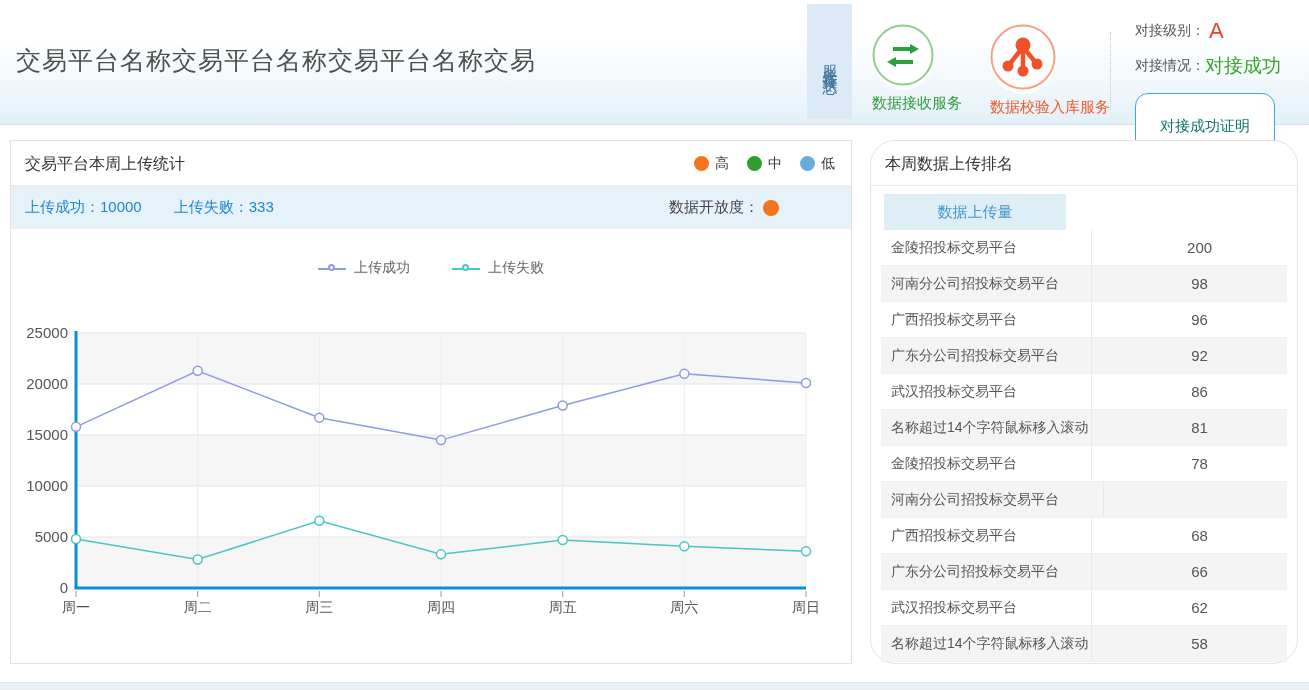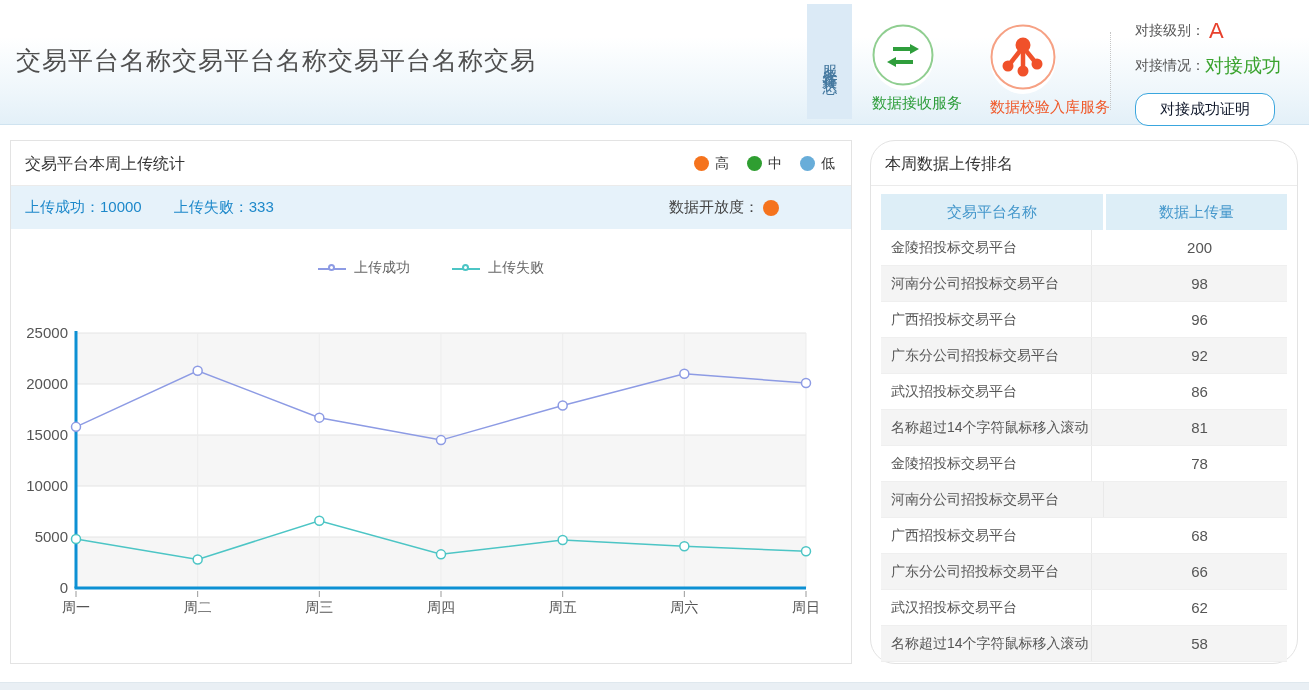--- a/index.html
+++ b/index.html
@@ -19,21 +19,21 @@
   .service-check { left:990px; width:130px; }
   .svc-circle { display:inline-block; border-radius:50%; background:#fff; }
   .svc-label { margin-top:4px; font-size:15px; }
   .svc-label.green { color:#2f9e3c; }
   .svc-label.orange { color:#f0592a; }
   .dot-divider { position:absolute; left:1110px; top:32px; height:78px; border-left:1px dotted #c6c6c6; }
   .info-block { position:absolute; left:1135px; top:18px; width:165px; }
   .info-line { font-size:14px; color:#555; margin-bottom:9px; display:flex; align-items:center; }
   .level-value { font-size:22px; color:#e8402c; margin-left:4px; }
   .status-value { font-size:19px; color:#3aa32e; }
-  .cert-button { display:inline-block; margin-top:5px; padding:6px 24px; font-size:15px; color:#0f172a;
+  .cert-button { display:inline-block; margin-top:5px; padding:23px 24px; font-size:15px; color:#0f766e;
     background:#fff; border:1px solid #3aa6de; border-radius:13px; cursor:pointer; }
 
   
   .card { position:absolute; background:#fff; border:1px solid #e3e3e3; }
   .card-left { left:10px; top:140px; width:842px; height:524px; }
   .card-right { left:870px; top:140px; width:428px; height:524px;border-radius:25px; }
   .card-head { height:45px; line-height:45px; padding:0 16px 0 14px; border-bottom:1px solid #ebebeb;
     font-size:16px; color:#333; display:flex; justify-content:space-between; align-items:center; }
 
   
@@ -223,21 +223,20 @@
         <circle cx="795" cy="248.28" r="4.5" fill="#fff" stroke="#4cc5c5" stroke-width="1.5"></circle>
       </svg>
   </div>
 
   <div class="card card-right">
     <div class="card-head">
       <span>本周数据上传排名</span>
     </div>
     <div class="tbl">
       <div class="tbl-head">
-        <div class="th th-name">交易平台名称</div>
         <div class="th th-val">数据上传量</div>
       </div>
       <div id="tbl-body">
           <div class="t-row">
             <div class="t-name">金陵招投标交易平台</div>
             <div class="t-val">200</div>
           </div>
           <div class="t-row">
             <div class="t-name">河南分公司招投标交易平台</div>
             <div class="t-val">98</div>

